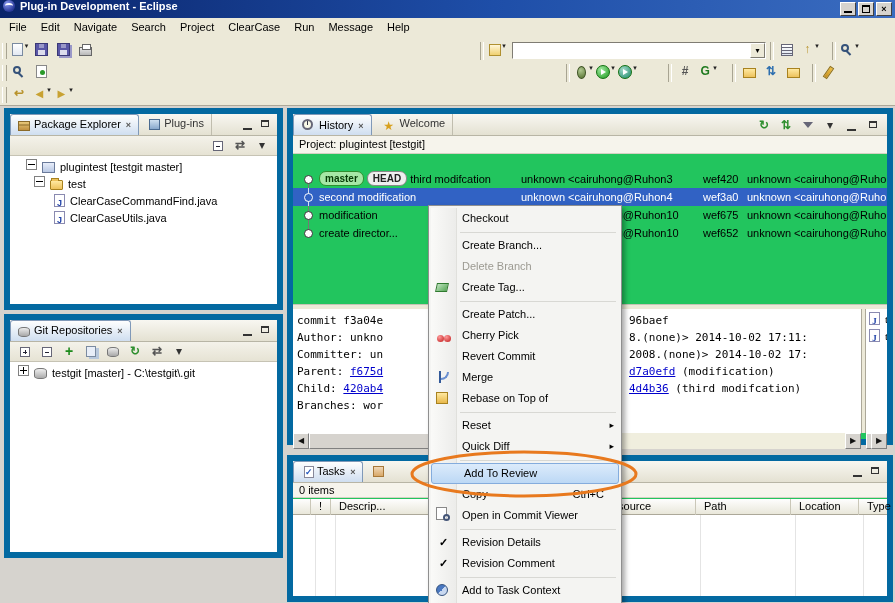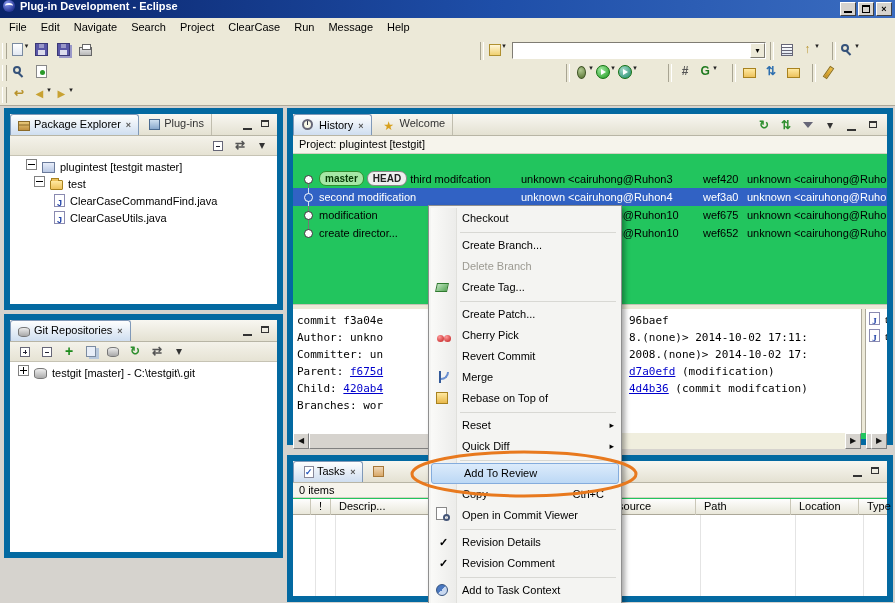--- a/index.html
+++ b/index.html
@@ -301,21 +301,21 @@
           <div class="cline"><span>Committer: un</span></div>
           <div class="cline"><span>Parent: </span><span class="clink">f675d</span></div>
           <div class="cline"><span>Child: </span><span class="clink">420ab4</span></div>
           <div class="cline"><span>Branches: wor</span></div>
         </div>
       <div class="cright">
           <div class="cline"><span>96baef</span></div>
           <div class="cline"><span>8.(none)&gt; 2014-10-02 17:11:</span></div>
           <div class="cline"><span>2008.(none)&gt; 2014-10-02 17:</span></div>
           <div class="cline"><span class="clink">d7a0efd</span><span> (modification)</span></div>
-          <div class="cline"><span class="clink">4d4b36</span><span> (commit modifcation)</span></div>
+          <div class="cline"><span class="clink">4d4b36</span><span> (third modifcation)</span></div>
         </div>
       <div class="cfsash"></div>
       <div class="cfiles">
           <div>
             <div class="fitem"><span class="fi fi-java"></span><span class="tlabel">tes</span></div>
             <div class="fitem"><span class="fi fi-java"></span><span class="tlabel">tes</span></div>
           </div>
         </div>
     </div>
     <div class="hscroll" style="left:0;width:568px;top:319px">

